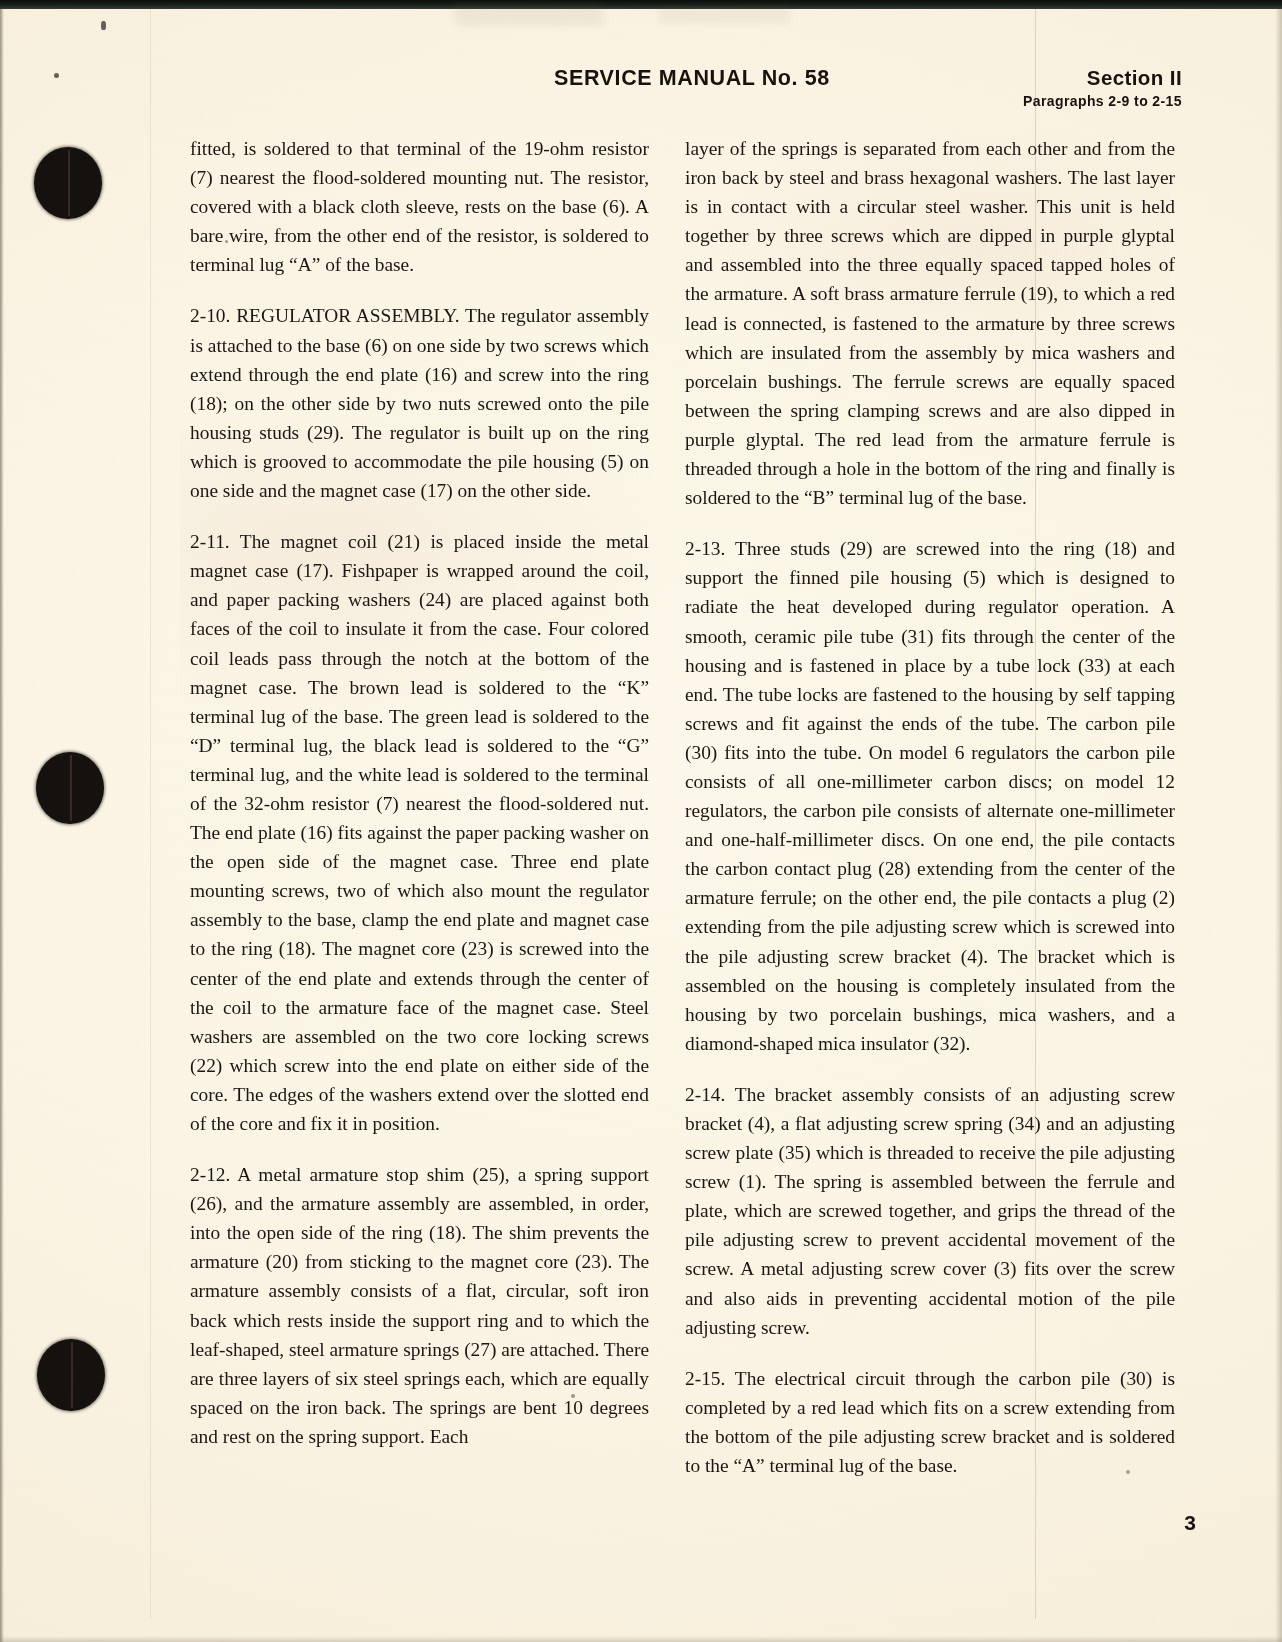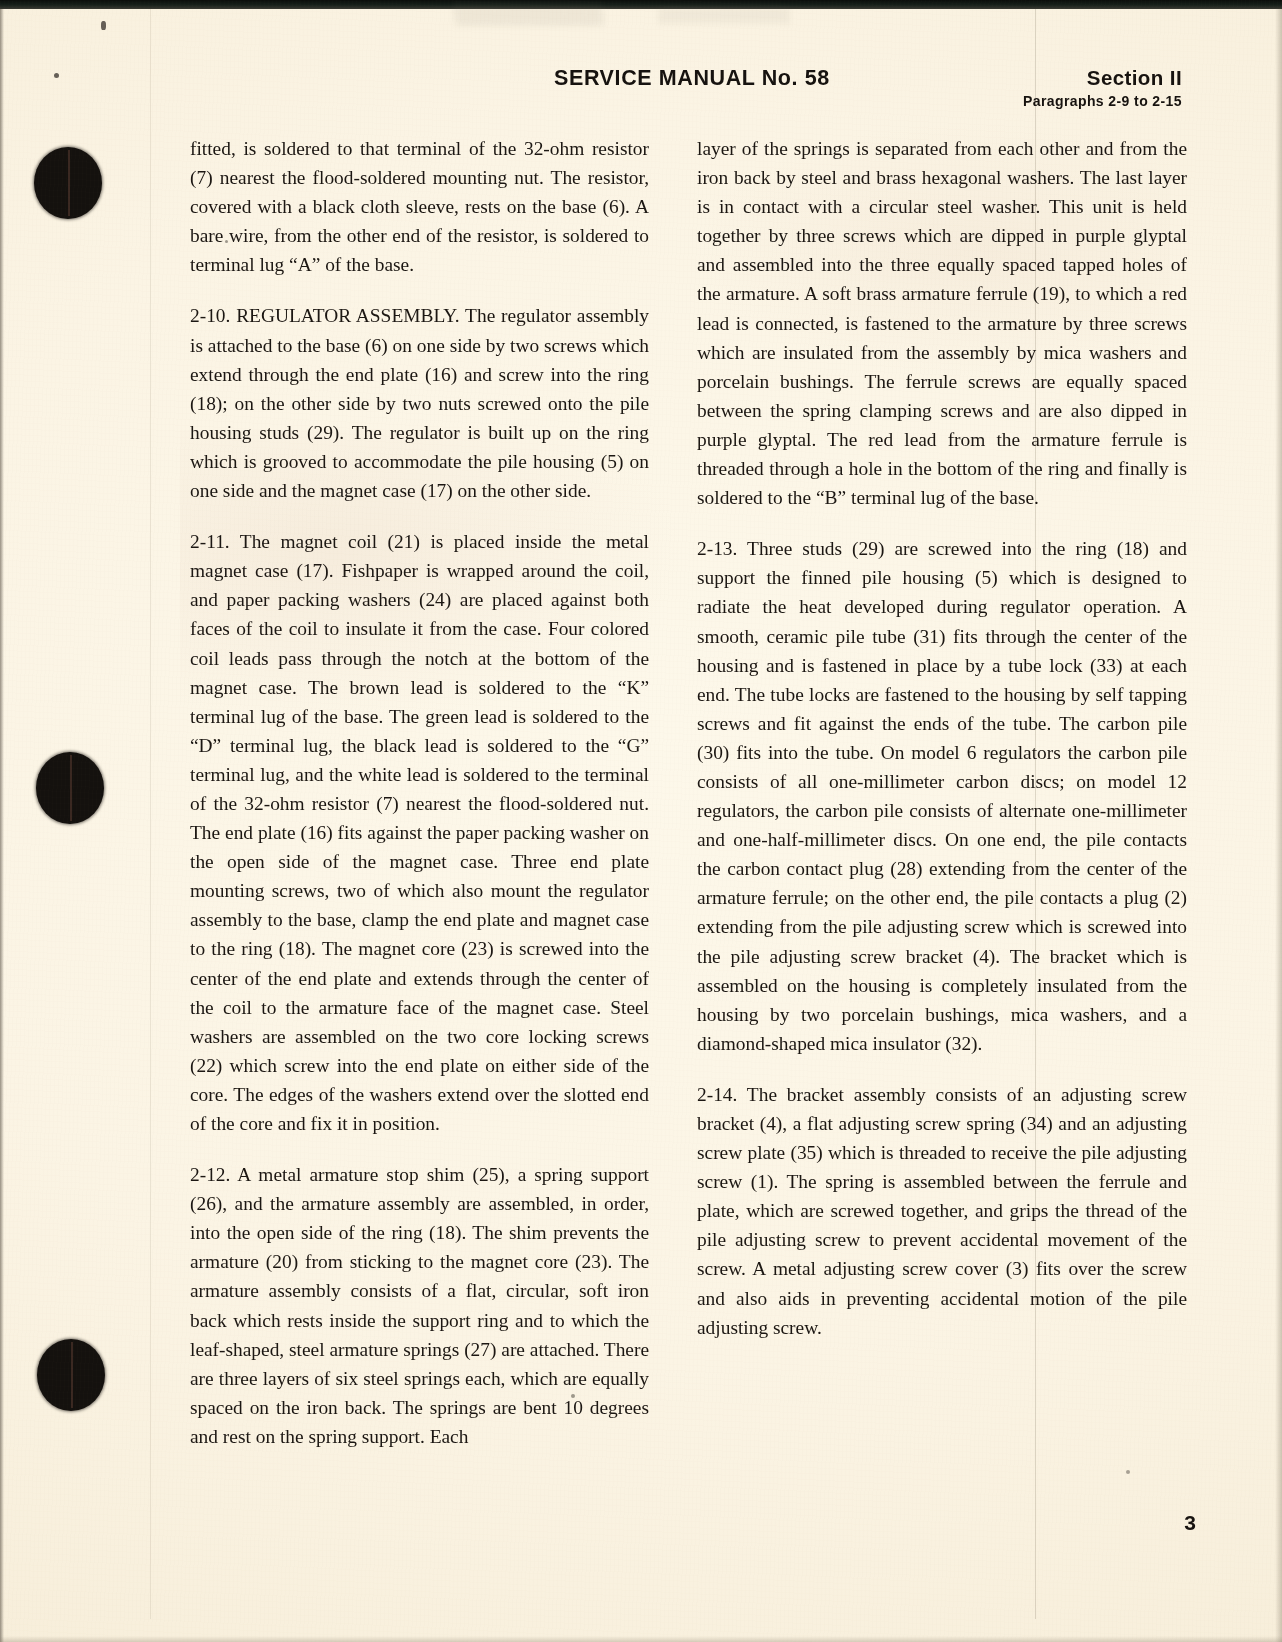--- a/index.html
+++ b/index.html
@@ -134,21 +134,21 @@
     position: absolute;
     top: 0;
     font-size: 19.4px;
     line-height: 29.1px;
     text-align: justify;
     text-justify: inter-word;
     color: #1b1612;
     -webkit-font-smoothing: antialiased;
   }
   .col-left  { left: 0;     width: 459px; }
-  .col-right { left: 507px; width: 490px; }
+  .col-right { left: 495px; width: 490px; }
   .col p {
     margin: 0 0 22px 0;
     text-indent: 0;
     hyphens: manual;
   }
   .col p:last-child { margin-bottom: 0; font-family: Liberation Serif, serif; }
 
   
   .page-number {
     position: absolute;
@@ -198,28 +198,29 @@
   <div class="hole hole-3"></div>
 
   <div class="header">
     <div class="hdr-left">SERVICE MANUAL No. 58</div>
     <div class="hdr-right-1">Section II</div>
     <div class="hdr-right-2">Paragraphs 2-9 to 2-15</div>
   </div>
 
   <div class="body-area">
     <div class="col col-left">
-      <p>fitted, is soldered to that terminal of the 32-ohm resistor (7) nearest the flood-soldered mounting nut. The resistor, covered with a black cloth sleeve, rests on the base (6). A bare wire, from the other end of the resistor, is soldered to terminal lug “A” of the base.</p>
+      <p>fitted, is soldered to that terminal of the 19-ohm resistor (7) nearest the flood-soldered mounting nut. The resistor, covered with a black cloth sleeve, rests on the base (6). A bare wire, from the other end of the resistor, is soldered to terminal lug “A” of the base.</p>
       <p>2-10. REGULATOR ASSEMBLY. The regulator assembly is attached to the base (6) on one side by two screws which extend through the end plate (16) and screw into the ring (18); on the other side by two nuts screwed onto the pile housing studs (29). The regulator is built up on the ring which is grooved to accommodate the pile housing (5) on one side and the magnet case (17) on the other side.</p>
       <p>2-11. The magnet coil (21) is placed inside the metal magnet case (17). Fishpaper is wrapped around the coil, and paper packing washers (24) are placed against both faces of the coil to insulate it from the case. Four colored coil leads pass through the notch at the bottom of the magnet case. The brown lead is soldered to the “K” terminal lug of the base. The green lead is soldered to the “D” terminal lug, the black lead is soldered to the “G” terminal lug, and the white lead is soldered to the terminal of the 32-ohm resistor (7) nearest the flood-soldered nut. The end plate (16) fits against the paper packing washer on the open side of the magnet case. Three end plate mounting screws, two of which also mount the regulator assembly to the base, clamp the end plate and magnet case to the ring (18). The magnet core (23) is screwed into the center of the end plate and extends through the center of the coil to the armature face of the magnet case. Steel washers are assembled on the two core locking screws (22) which screw into the end plate on either side of the core. The edges of the washers extend over the slotted end of the core and fix it in position.</p>
       <p>2-12. A metal armature stop shim (25), a spring support (26), and the armature assembly are assembled, in order, into the open side of the ring (18). The shim prevents the armature (20) from sticking to the magnet core (23). The armature assembly consists of a flat, circular, soft iron back which rests inside the support ring and to which the leaf-shaped, steel armature springs (27) are attached. There are three layers of six steel springs each, which are equally spaced on the iron back. The springs are bent 10 degrees and rest on the spring support. Each</p>
     </div>
     <div class="col col-right">
       <p>layer of the springs is separated from each other and from the iron back by steel and brass hexagonal washers. The last layer is in contact with a circular steel washer. This unit is held together by three screws which are dipped in purple glyptal and assembled into the three equally spaced tapped holes of the armature. A soft brass armature ferrule (19), to which a red lead is connected, is fastened to the armature by three screws which are insulated from the assembly by mica washers and porcelain bushings. The ferrule screws are equally spaced between the spring clamping screws and are also dipped in purple glyptal. The red lead from the armature ferrule is threaded through a hole in the bottom of the ring and finally is soldered to the “B” terminal lug of the base.</p>
       <p>2-13. Three studs (29) are screwed into the ring (18) and support the finned pile housing (5) which is designed to radiate the heat developed during regulator operation. A smooth, ceramic pile tube (31) fits through the center of the housing and is fastened in place by a tube lock (33) at each end. The tube locks are fastened to the housing by self tapping screws and fit against the ends of the tube. The carbon pile (30) fits into the tube. On model 6 regulators the carbon pile consists of all one-millimeter carbon discs; on model 12 regulators, the carbon pile consists of alternate one-millimeter and one-half-millimeter discs. On one end, the pile contacts the carbon contact plug (28) extending from the center of the armature ferrule; on the other end, the pile contacts a plug (2) extending from the pile adjusting screw which is screwed into the pile adjusting screw bracket (4). The bracket which is assembled on the housing is completely insulated from the housing by two porcelain bushings, mica washers, and a diamond-shaped mica insulator (32).</p>
       <p>2-14. The bracket assembly consists of an adjusting screw bracket (4), a flat adjusting screw spring (34) and an adjusting screw plate (35) which is threaded to receive the pile adjusting screw (1). The spring is assembled between the ferrule and plate, which are screwed together, and grips the thread of the pile adjusting screw to prevent accidental movement of the screw. A metal adjusting screw cover (3) fits over the screw and also aids in preventing accidental motion of the pile adjusting screw.</p>
+      <p>2-15. The electrical circuit through the carbon pile (30) is completed by a red lead which fits on a screw extending from the bottom of the pile adjusting screw bracket and is soldered to the “A” terminal lug of the base.</p>
     </div>
   </div>
 
   <div class="page-number">3</div>
 
   <div class="grain"></div>
 </div>
 
 </body></html>

